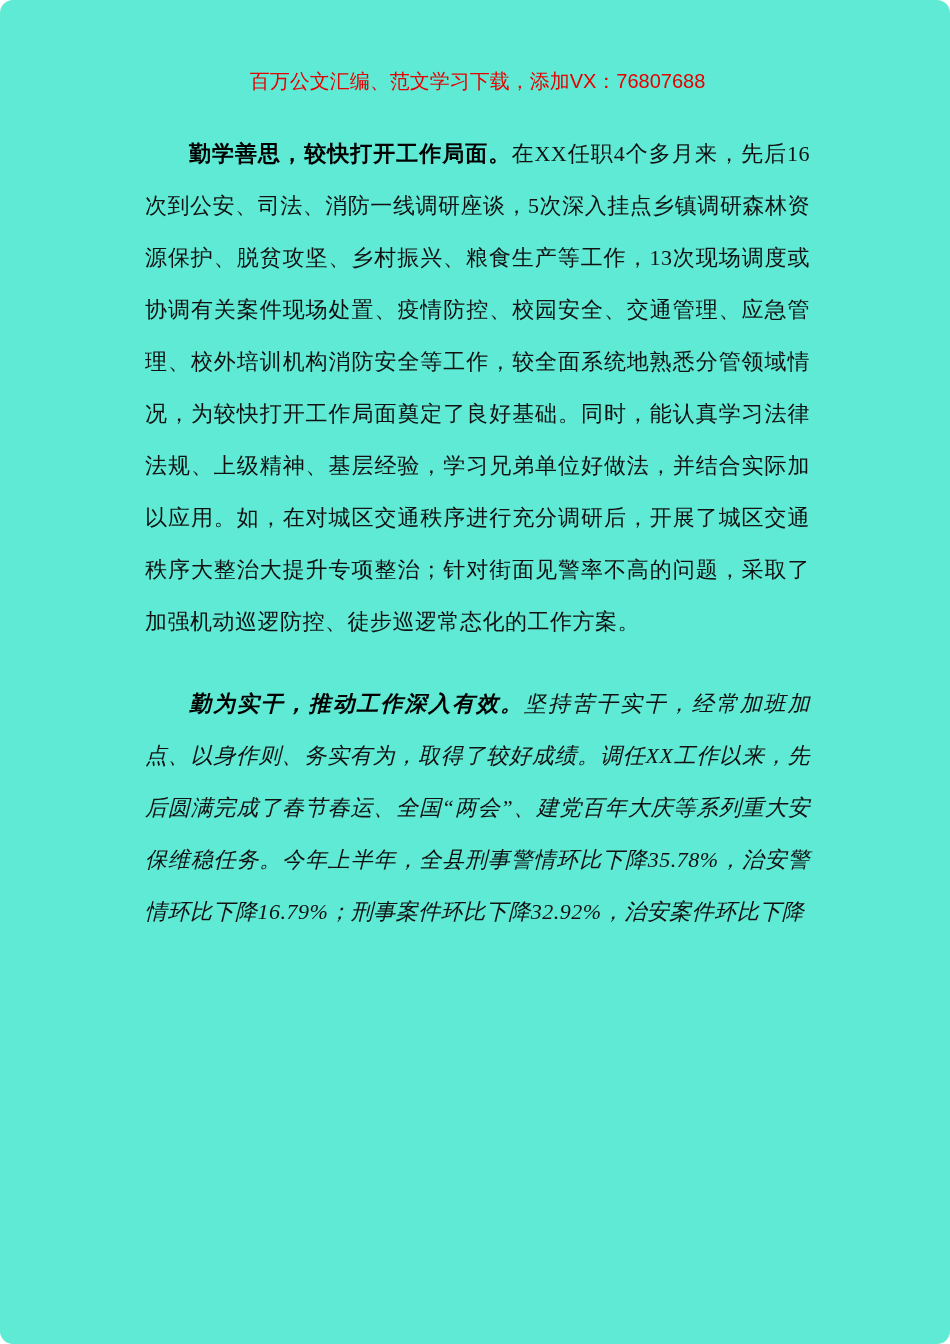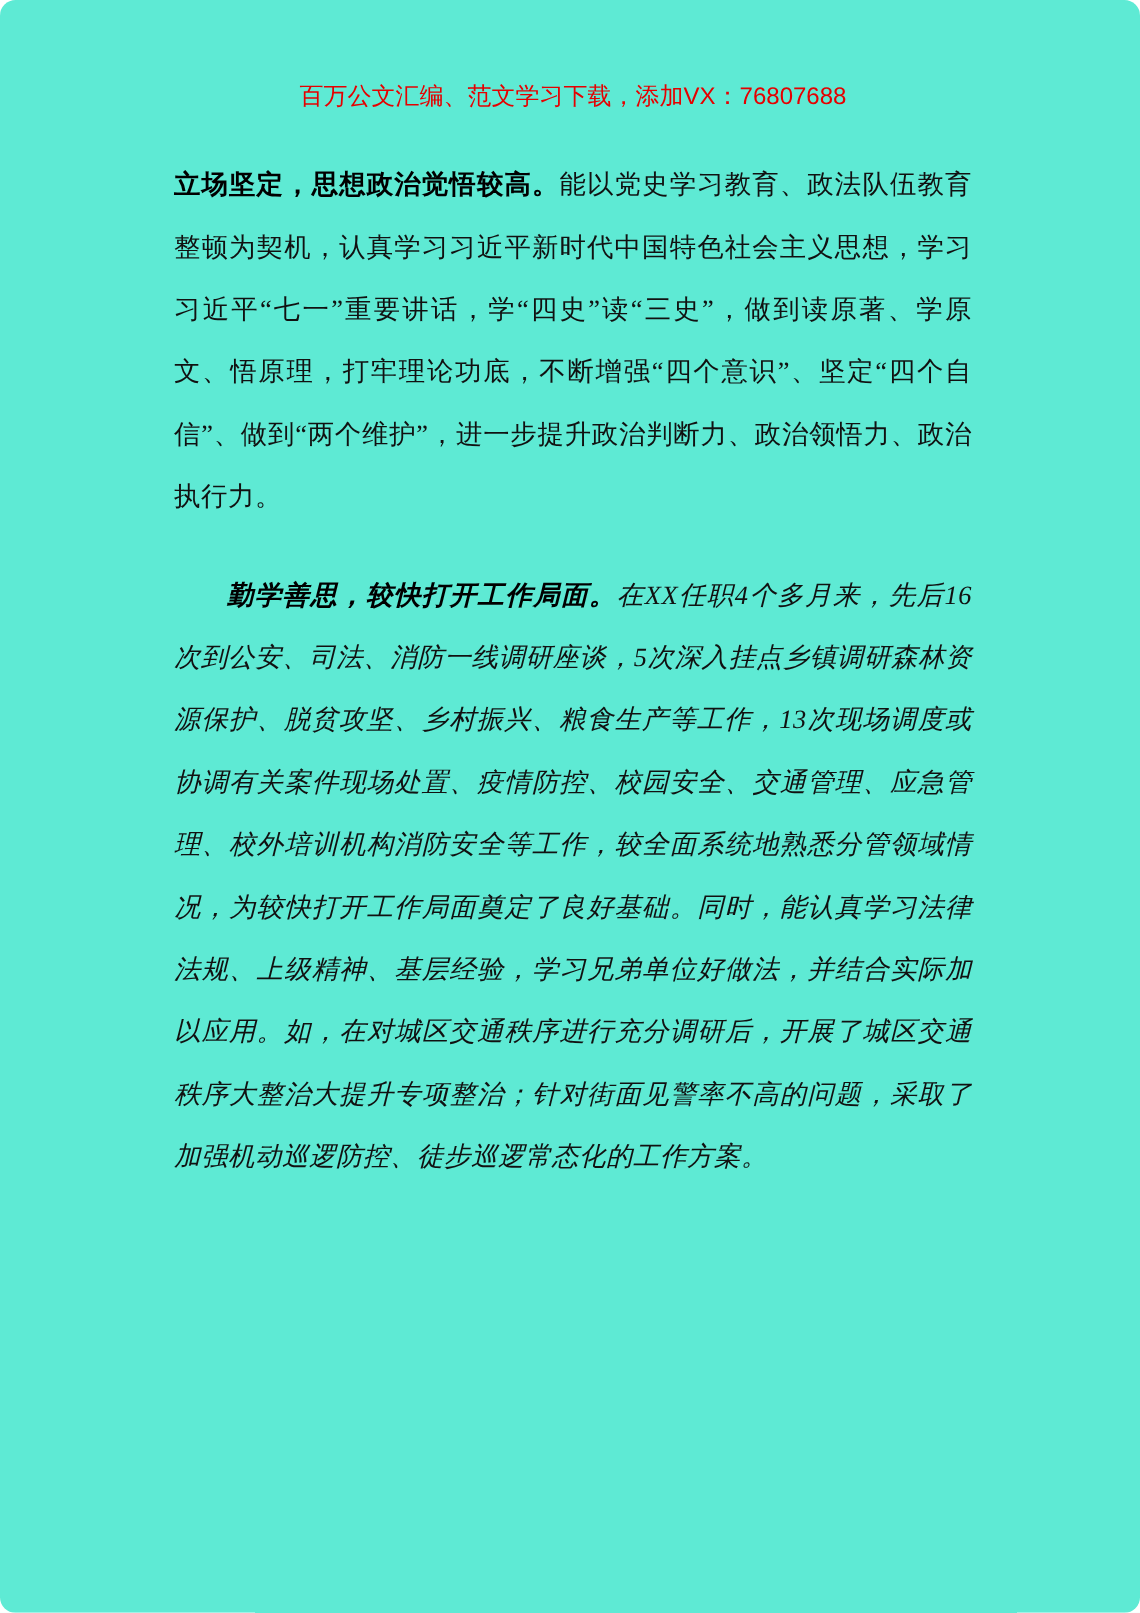--- a/index.html
+++ b/index.html
@@ -50,18 +50,18 @@
     color: #000000;
   }
 </style>
 </head>
 <body>
 
 <div class="page">
   <div class="header-notice">百万公文汇编、范文学习下载，添加VX：76807688</div>
 
   <div class="content">
-    <p class="para no-indent"><span class="lead">立场坚定，思想政治觉悟较高。</span><span>能以党史学习教育、政法队伍教育整顿为契机，认真学习习近平新时代中国特色社会主义思想，学习习近平“七一”重要讲话，学“四史”读“三史”，做到读原著、学原文、悟原理，打牢理论功底，不断增强“四个意识”、坚定“四个自信”、做到“两个维护”，进一步提升政治判断力、政治领悟力、政治执行力。</span></p>
 
     <p class="para"><span class="lead">勤学善思，较快打开工作局面。</span><span>在XX任职4个多月来，先后16次到公安、司法、消防一线调研座谈，5次深入挂点乡镇调研森林资源保护、脱贫攻坚、乡村振兴、粮食生产等工作，13次现场调度或协调有关案件现场处置、疫情防控、校园安全、交通管理、应急管理、校外培训机构消防安全等工作，较全面系统地熟悉分管领域情况，为较快打开工作局面奠定了良好基础。同时，能认真学习法律法规、上级精神、基层经验，学习兄弟单位好做法，并结合实际加以应用。如，在对城区交通秩序进行充分调研后，开展了城区交通秩序大整治大提升专项整治；针对街面见警率不高的问题，采取了加强机动巡逻防控、徒步巡逻常态化的工作方案。</span></p>
 
+    <p class="para"><span class="lead">勤为实干，推动工作深入有效。</span><span>坚持苦干实干，经常加班加点、以身作则、务实有为，取得了较好成绩。调任XX工作以来，先后圆满完成了春节春运、全国“两会”、建党百年大庆等系列重大安保维稳任务。今年上半年，全县刑事警情环比下降35.78%，治安警情环比下降16.79%；刑事案件环比下降32.92%，治安案件环比下降</span></p>
   </div>
 </div>
 
 </body></html>

